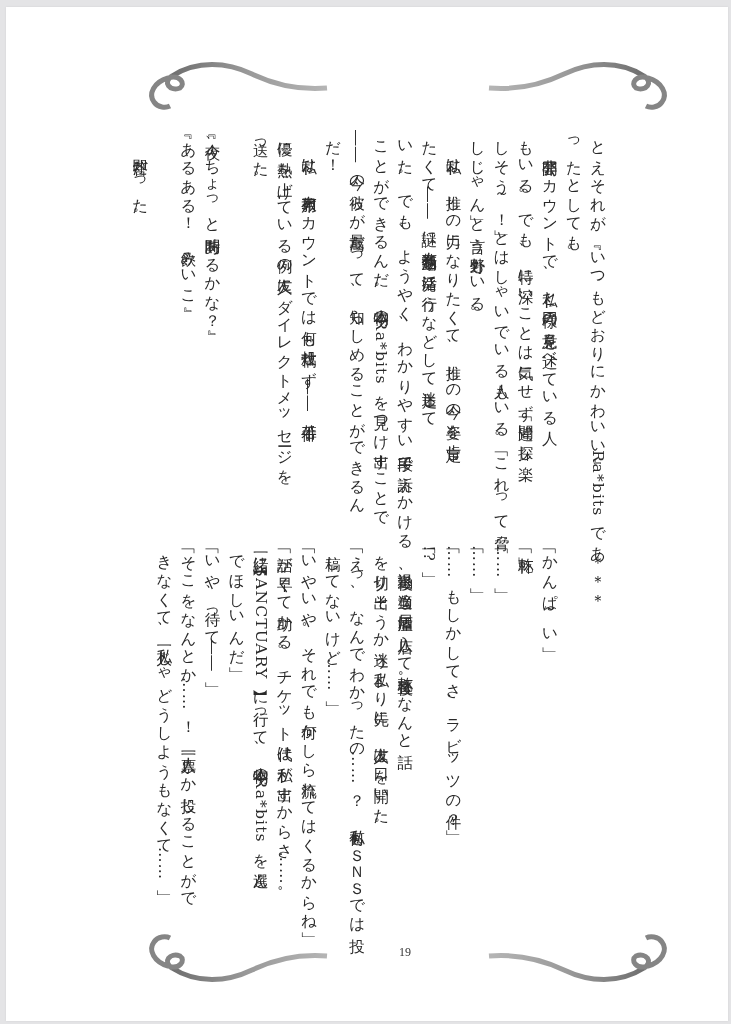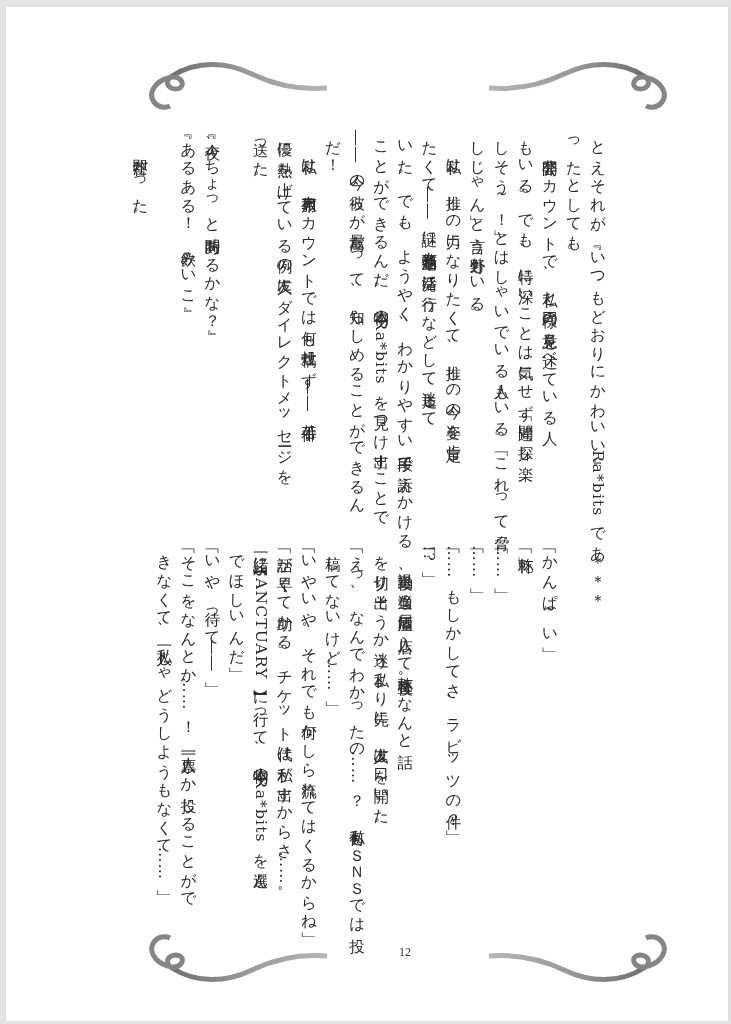--- a/index.html
+++ b/index.html
@@ -171,14 +171,14 @@
     <p class="col">稿してないけど……」</p>
     <p class="col">「いやいや。それでも何かしら流れてはくるからね」</p>
     <p class="col">「話が早くて助かる。チケット代は私が出すからさ……。</p>
     <p class="col">一緒に【SANCTUARY】に行って、本物のRa*bitsを選ん</p>
     <p class="col">でほしいんだ」</p>
     <p class="col">「いや、待って――」</p>
     <p class="col">「そこをなんとか……！　一人一票しか投じることがで</p>
     <p class="col">きなくて、私一人じゃどうしようもなくて……」</p>
   </div>
 
-  <div class="page-number">12</div>
+  <div class="page-number">19</div>
 </div>
 
 </body></html>

